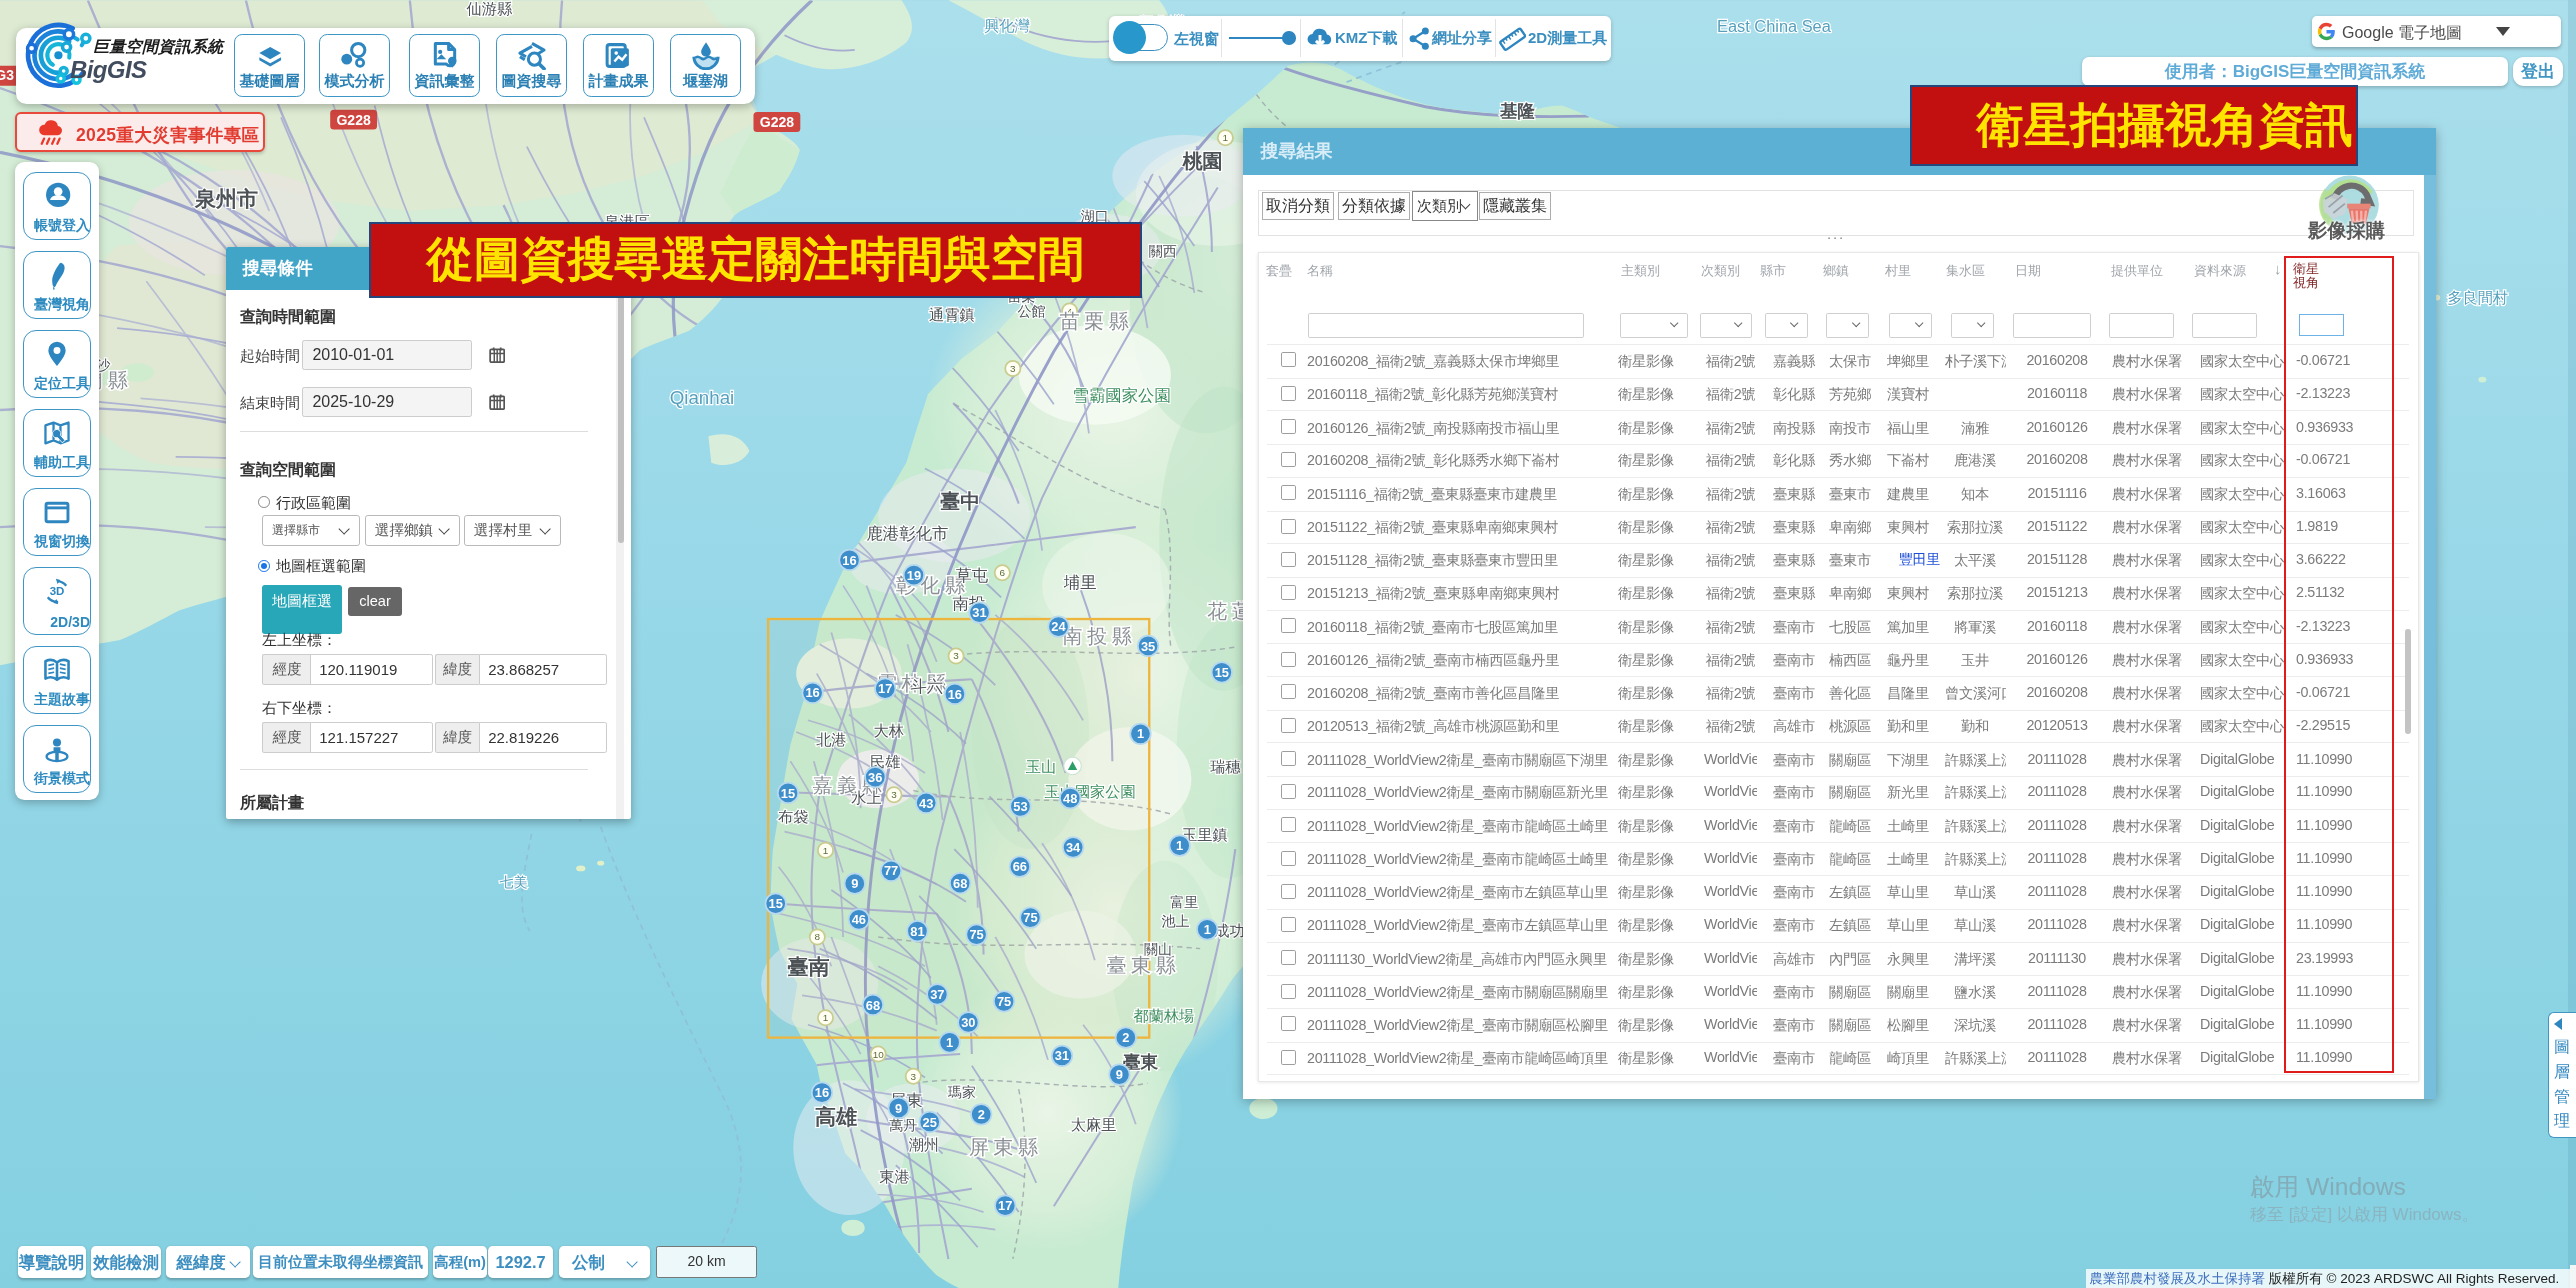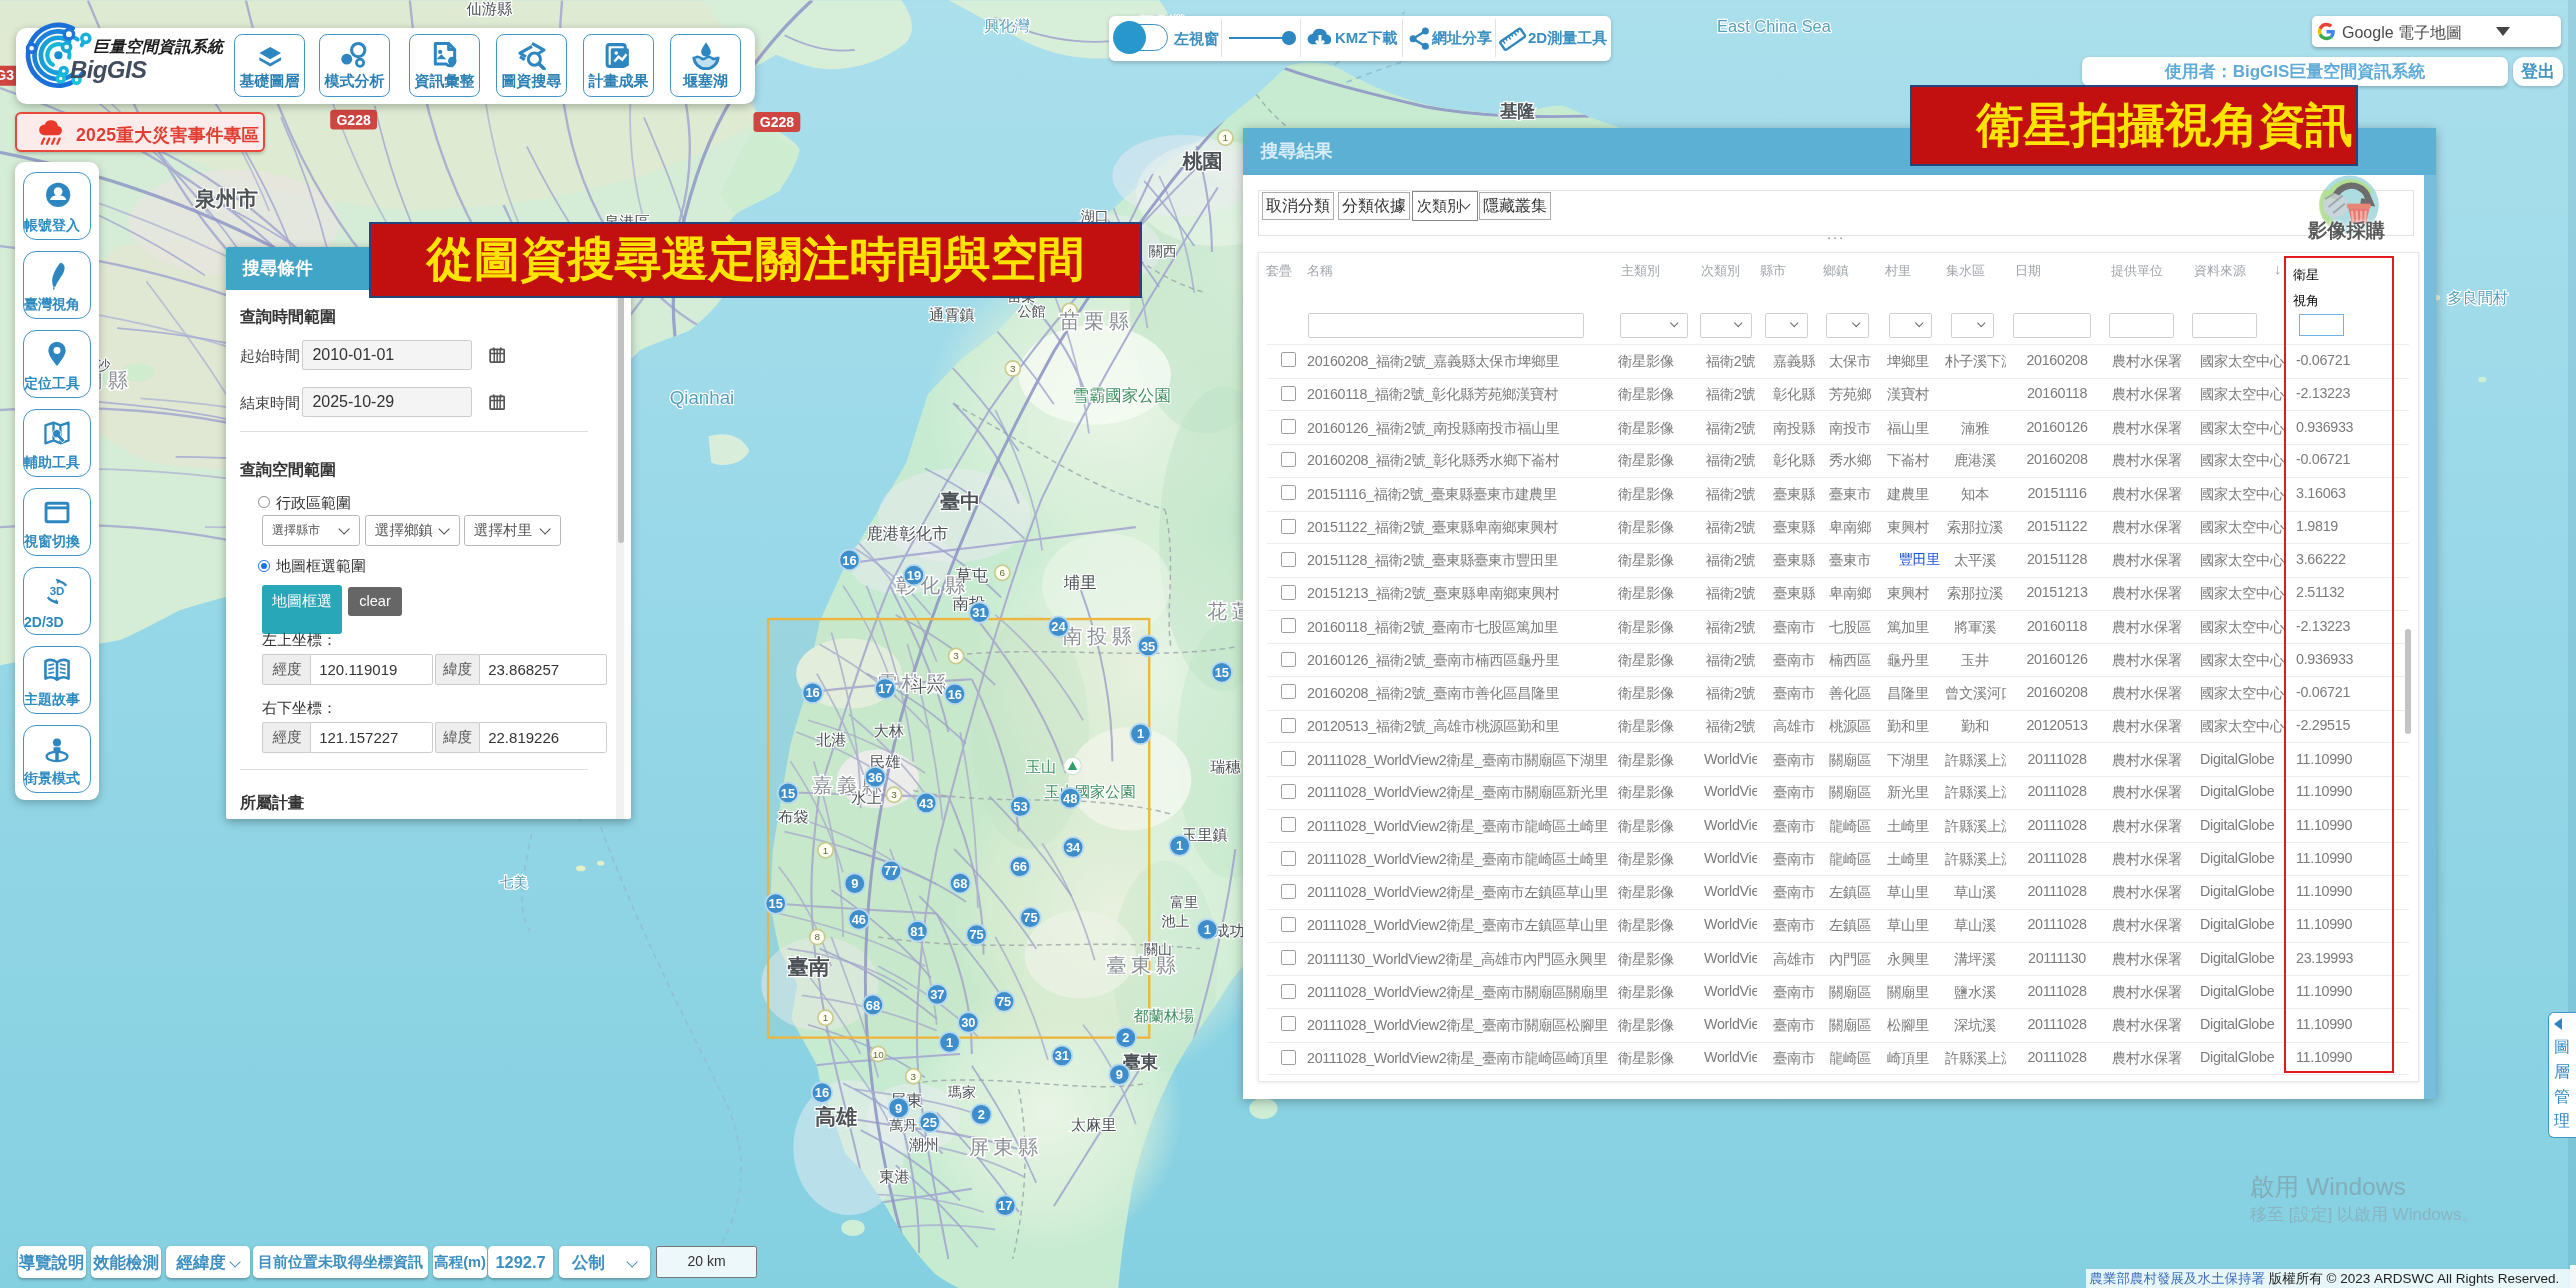--- a/index.html
+++ b/index.html
@@ -1,21 +1,21 @@
 <!DOCTYPE html>
 <html style="font-size:9.4px"><head><meta charset="utf-8"><style>
 *{margin:0;padding:0;box-sizing:border-box}
 html,body{width:2576px;height:1289px;overflow:hidden}
 body{font-family:"Liberation Sans",sans-serif;position:relative;background:#9ad8e7}
 .abs{position:absolute}
 .panel{background:#fff;border-radius:10.5px;box-shadow:0 2.3px 8.2px rgba(0,0,0,.25)}
 .hbtn{position:absolute;top:35px;width:71px;height:63px;border:1.8px solid #3e96c6;border-radius:8.2px;background:#fff;text-align:center}
 .hbtn .lbl{position:absolute;left:0;bottom:5.3px;width:100%;text-align:center;font-size:15px;font-weight:bold;color:#2b80b4;white-space:nowrap}
 .sbtn{position:absolute;left:23px;width:68px;height:68px;border:1.8px solid #3e96c6;border-radius:13px;background:#fff}
-.sbtn .lbl{position:absolute;left:0;bottom:4.1px;width:100%;text-align:left;font-size:14px;color:#2e8bc0;font-weight:bold}
+.sbtn .lbl{position:absolute;left:0;bottom:4.1px;width:100%;text-align:right;font-size:14px;color:#2e8bc0;font-weight:bold}
 .bbtn{position:absolute;top:1246px;height:32px;background:#fff;border-radius:4.7px;box-shadow:0 1.2px 2.9px rgba(0,0,0,.25);color:#3c8fc0;font-size:16.4px;line-height:32px;text-align:center;font-weight:bold}
 .redband{position:absolute;background:#c20f0f;border:2.9px solid #24467c;color:#ffe400;font-weight:bold;font-size:47px;line-height:70px;white-space:nowrap;overflow:hidden}
 .selbox{position:absolute;background:#fff;border:1.2px solid #b9b9b9;border-radius:2.9px;color:#555}
 .chev{position:absolute;width:8.2px;height:8.2px;border-right:1.8px solid #444;border-bottom:1.8px solid #444;transform:rotate(45deg)}
 .ginp{position:absolute;background:#fff;border:1.2px solid #cfcfcf;border-radius:1.8px}
 </style></head><body>
 
 <svg class="abs" style="left:0;top:0;z-index:0" width="2576" height="1289" viewBox="0 0 4400 2201" xmlns="http://www.w3.org/2000/svg">
 <defs>
 <linearGradient id="sea" x1="0" y1="0" x2="0" y2="1">
@@ -698,21 +698,21 @@
 <div class="abs" style="left:1621px;top:262px;font-size:13px;color:#a0a5ab;z-index:7">主類別</div>
 <div class="abs" style="left:1701px;top:262px;font-size:13px;color:#a0a5ab;z-index:7">次類別</div>
 <div class="abs" style="left:1760px;top:262px;font-size:13px;color:#a0a5ab;z-index:7">縣市</div>
 <div class="abs" style="left:1823px;top:262px;font-size:13px;color:#a0a5ab;z-index:7">鄉鎮</div>
 <div class="abs" style="left:1885px;top:262px;font-size:13px;color:#a0a5ab;z-index:7">村里</div>
 <div class="abs" style="left:1946px;top:262px;font-size:13px;color:#a0a5ab;z-index:7">集水區</div>
 <div class="abs" style="left:2015px;top:262px;font-size:13px;color:#a0a5ab;z-index:7">日期</div>
 <div class="abs" style="left:2111px;top:262px;font-size:13px;color:#a0a5ab;z-index:7">提供單位</div>
 <div class="abs" style="left:2194px;top:262px;font-size:13px;color:#a0a5ab;z-index:7">資料來源</div>
 <div class="abs" style="left:2274px;top:260px;font-size:15px;color:#a0a5ab;z-index:7">↓</div>
-<div class="abs" style="left:2293px;top:262px;font-size:13px;color:#000000;z-index:7;line-height:26px">衛星<br>視角</div>
+<div class="abs" style="left:2293px;top:262px;font-size:13px;color:#7f1d1d;z-index:7;line-height:14px">衛星<br>視角</div>
 <div class="abs ginp" style="left:1308px;top:313px;width:276px;height:24.6px;z-index:7"></div>
 <div class="abs ginp" style="left:1620px;top:313px;width:68px;height:24.6px;z-index:7"></div>
 <div class="abs chev" style="left:1671px;top:320px;z-index:8;width:6.4px;height:6.4px;border-width:1.5px;border-color:#666"></div>
 <div class="abs ginp" style="left:1700px;top:313px;width:52px;height:24.6px;z-index:7"></div>
 <div class="abs chev" style="left:1735px;top:320px;z-index:8;width:6.4px;height:6.4px;border-width:1.5px;border-color:#666"></div>
 <div class="abs ginp" style="left:1765px;top:313px;width:43px;height:24.6px;z-index:7"></div>
 <div class="abs chev" style="left:1791px;top:320px;z-index:8;width:6.4px;height:6.4px;border-width:1.5px;border-color:#666"></div>
 <div class="abs ginp" style="left:1826px;top:313px;width:43px;height:24.6px;z-index:7"></div>
 <div class="abs chev" style="left:1853px;top:320px;z-index:8;width:6.4px;height:6.4px;border-width:1.5px;border-color:#666"></div>
 <div class="abs ginp" style="left:1889px;top:313px;width:43px;height:24.6px;z-index:7"></div>

